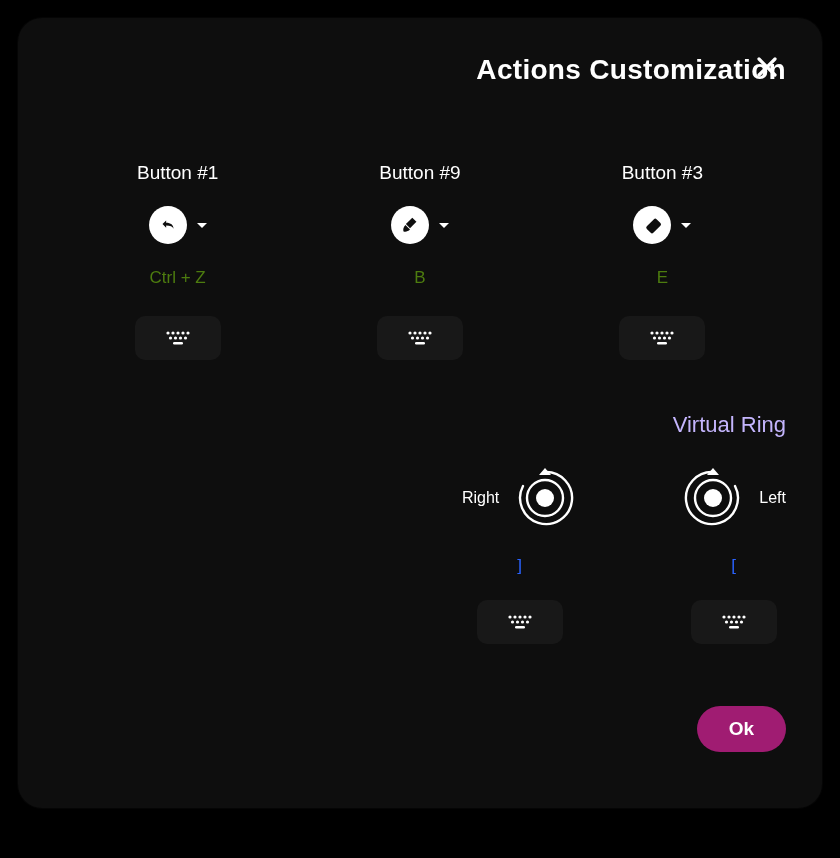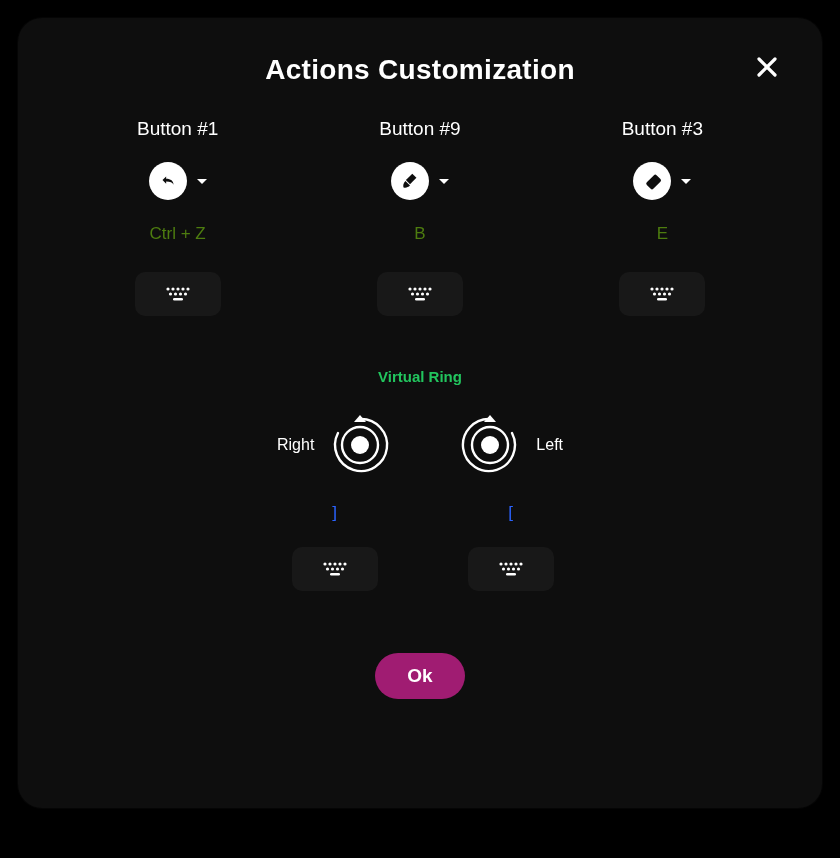--- a/index.html
+++ b/index.html
@@ -8,33 +8,33 @@
     font-family:"Segoe UI",Arial,Helvetica,sans-serif;
     -webkit-font-smoothing:antialiased;
   }
   .backdrop{
     width:840px;height:858px;background:#000;position:relative;box-sizing:border-box;
     padding:18px 18px 0 18px;
   }
   .modal{
     width:804px;height:790px;background:#0e0e0e;border-radius:24px;
     position:relative;box-sizing:border-box;padding:30px 36px 0 36px;
-    display:flex;flex-direction:column;align-items:center;
+    display:flex;flex-direction:column;align-items:flex-end;
     box-shadow:0 0 0 1px rgba(255,255,255,0.02);
   }
   .title{
     color:#fff;font-size:28px;font-weight:700;margin-top:6px;letter-spacing:.3px;
   }
   .close{
     position:absolute;top:34px;right:40px;width:30px;height:30px;cursor:pointer;
     display:flex;align-items:center;justify-content:center;
   }
   .buttons-row{
     display:flex;width:100%;justify-content:space-between;
-    margin-top:32px;padding:0 26px;box-sizing:border-box;gap:47px;
+    margin-top:76px;padding:0 26px;box-sizing:border-box;gap:47px;
   }
   .btn-col{
     display:flex;flex-direction:column;align-items:center;width:200px;
   }
   .btn-title{
     color:#fff;font-size:19px;font-weight:400;margin-bottom:22px;
   }
   .icon-row{
     display:flex;align-items:center;gap:6px;cursor:pointer;
   }
@@ -47,24 +47,24 @@
     border-top:5px solid #fff;margin-left:4px;
   }
   .shortcut{
     color:#4d7c0f;font-size:17px;font-weight:400;margin-top:24px;
   }
   .kbd-btn{
     margin-top:28px;width:86px;height:44px;background:#181818;border-radius:10px;
     display:flex;align-items:center;justify-content:center;cursor:pointer;
   }
   .ring-title{
-    color:#22c55e;font-size:15px;font-weight:700;margin-top:52px;
+    color:#c4b5fd;font-size:22px;font-weight:400;margin-top:52px;
   }
   .rings-row{
-    display:flex;margin-top:28px;gap:66px;
+    display:flex;margin-top:28px;gap:104px;
   }
   .ring-col{
     display:flex;flex-direction:column;align-items:center;
   }
   .ring-head{
     display:flex;align-items:center;gap:14px;
   }
   .ring-label{
     color:#fff;font-size:16px;font-weight:400;
   }

